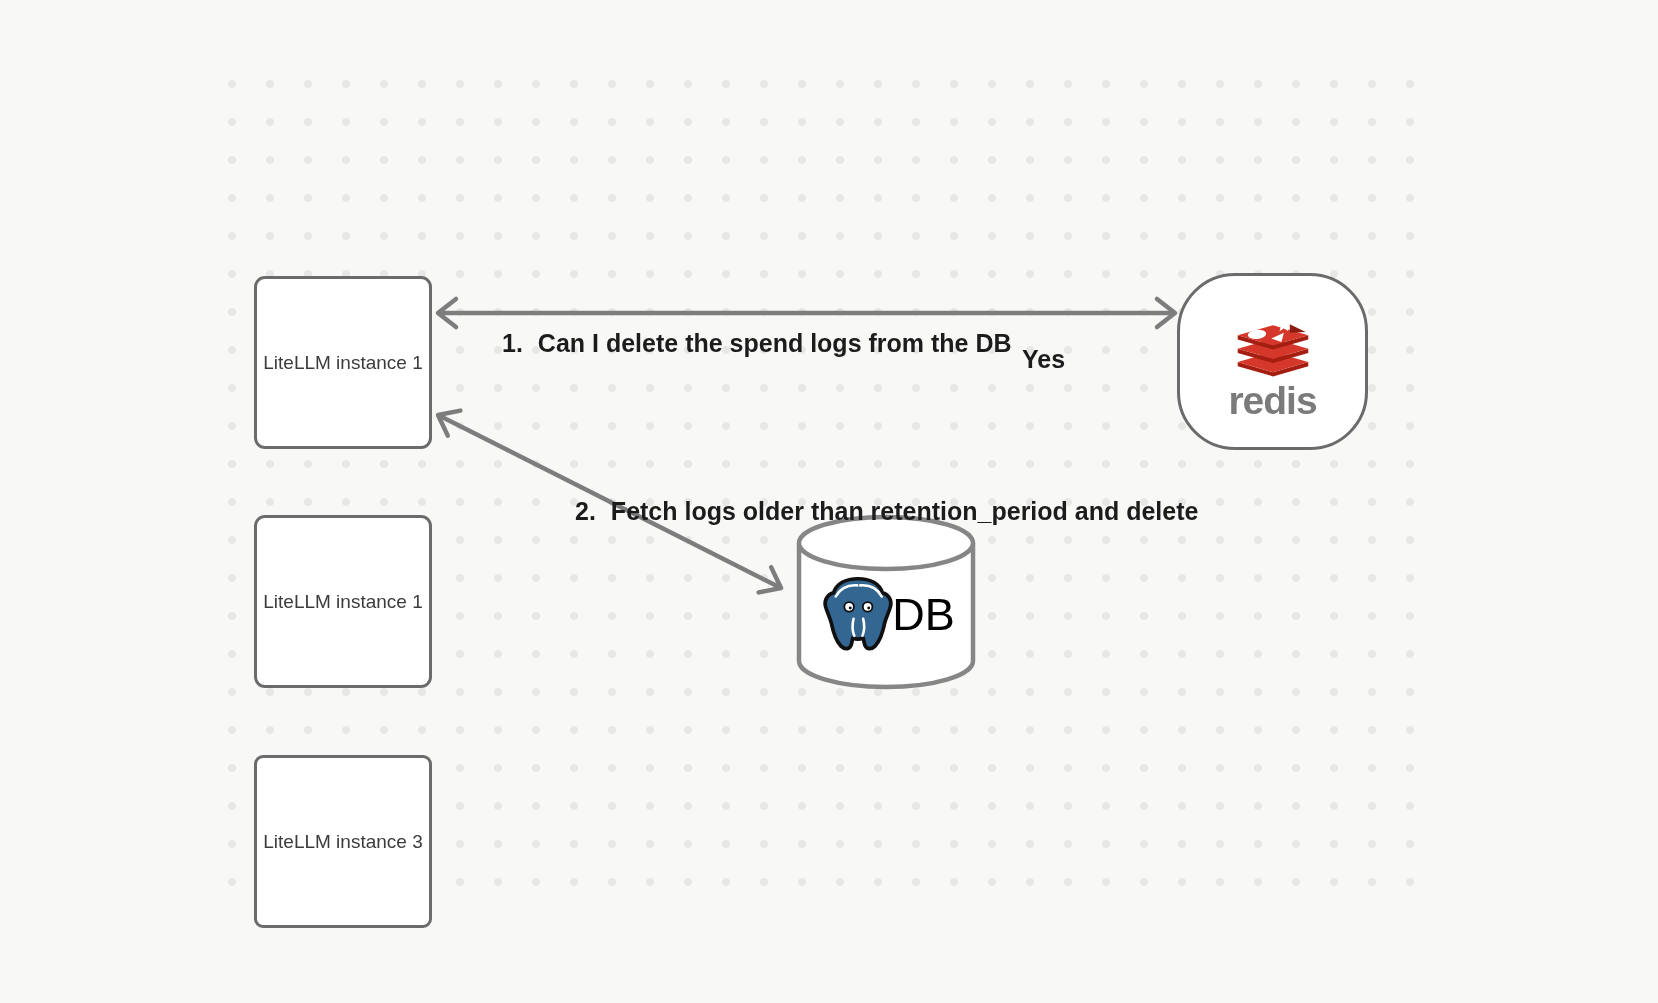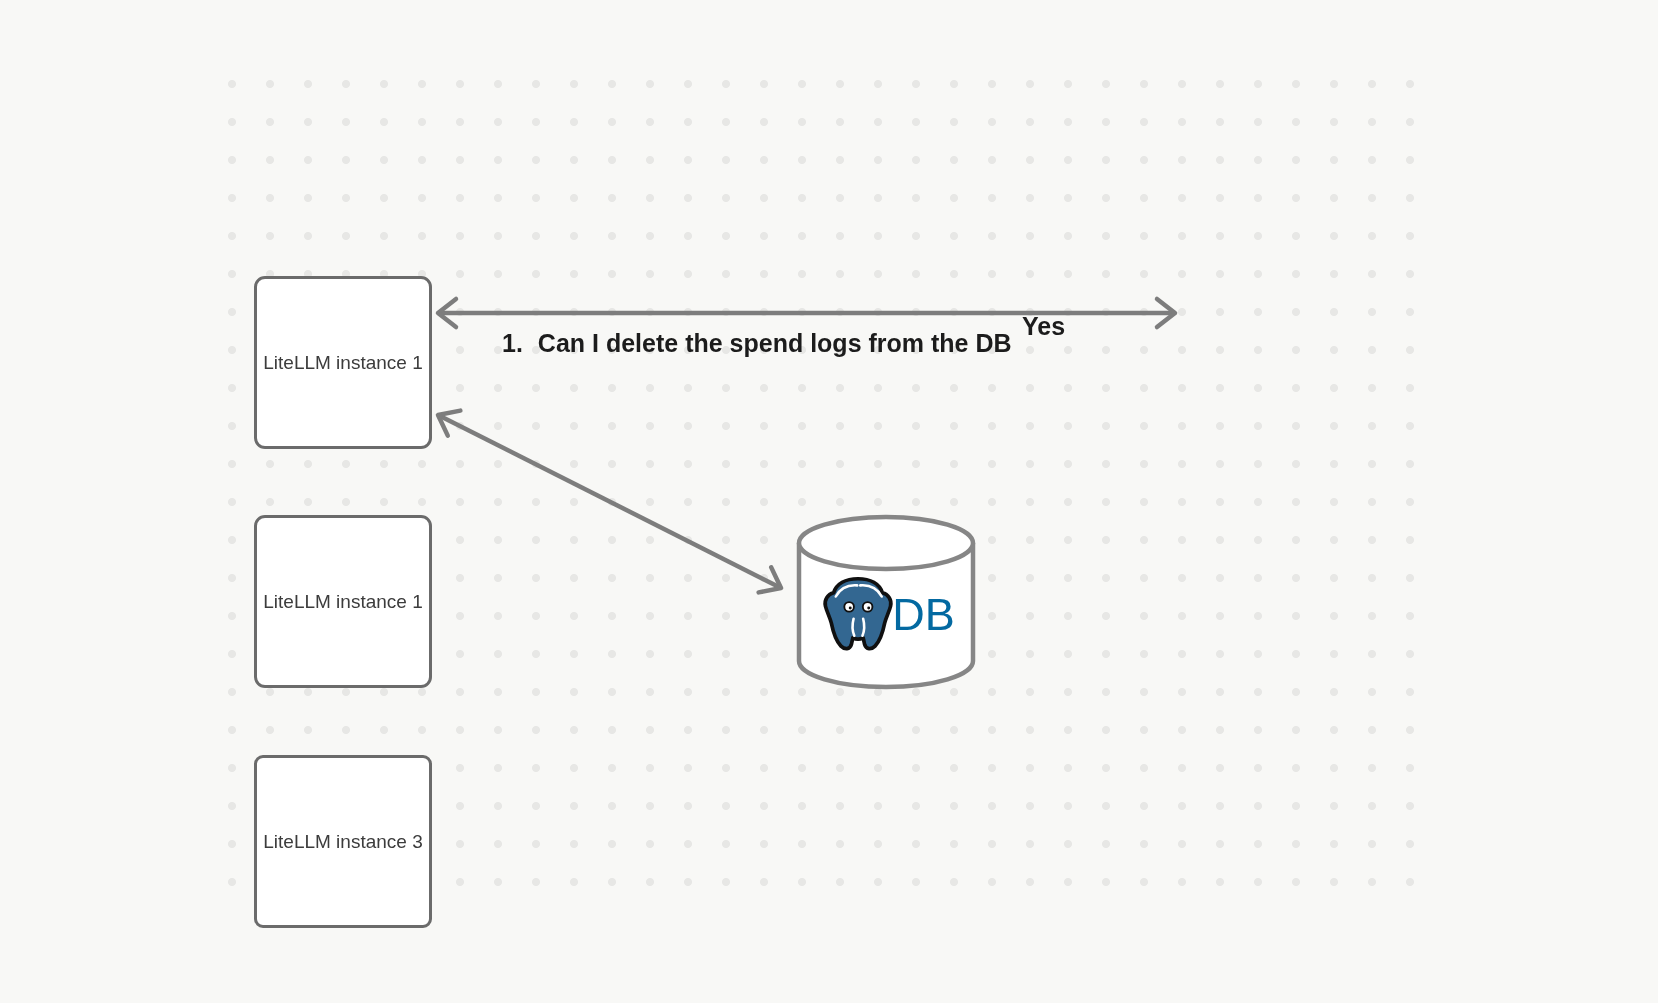--- a/index.html
+++ b/index.html
@@ -29,27 +29,27 @@
   }
   .redis-word{
     font-size:39px;font-weight:bold;color:#7b7b7b;letter-spacing:-1px;
     line-height:1;margin-top:-3px;
   }
   .cyl{position:absolute;left:792px;top:513px;}
   .db-content{
     position:absolute;left:799px;top:560px;width:178px;height:110px;
     display:flex;align-items:center;justify-content:center;
   }
-  .db-label{font-size:45px;color:#0369a1;margin-left:-3px;letter-spacing:0;}
+  .db-label{font-size:45px;color:#000000;margin-left:-3px;letter-spacing:0;}
   .edge-label{
     position:absolute;font-size:25px;font-weight:bold;color:#1c1c1c;white-space:nowrap;margin-top:48px;
   }
   .edge-label .gap{margin-left:15px;}
   .label1{left:502px;top:281px;}
-  .label-yes{left:1022px;top:264px;}
+  .label-yes{left:1022px;top:297px;}
   .label2{left:575px;top:449px;}
 </style>
 </head>
 <body>
 
 <div class="canvas">
 
   <div class="dots"></div>
 
   <svg class="arrows" viewBox="0 0 1658 1003">
@@ -65,20 +65,39 @@
   <div class="node box box1">
     <span class="node-label">LiteLLM instance 1</span>
   </div>
   <div class="node box box2">
     <span class="node-label">LiteLLM instance 1</span>
   </div>
   <div class="node box box3">
     <span class="node-label">LiteLLM instance 3</span>
   </div>
 
+  <div class="node redis-node">
+    <svg width="84" height="74" viewBox="0 -8 100 80">
+
+      <polygon points="8,50 50,62 92,50 92,55 50,67 8,55" fill="#a41e11"></polygon>
+      <polygon points="50,38 92,50 50,62 8,50" fill="#d5382b"></polygon>
+
+      <polygon points="8,34 50,46 92,34 92,39 50,51 8,39" fill="#a41e11"></polygon>
+      <polygon points="50,22 92,34 50,46 8,34" fill="#d5382b"></polygon>
+
+      <polygon points="8,18 50,30 92,18 92,23 50,35 8,23" fill="#a41e11"></polygon>
+      <polygon points="50,6 92,18 50,30 8,18" fill="#d5382b"></polygon>
+
+      <ellipse cx="31" cy="17" rx="11" ry="5.5" fill="#ffffff" transform="rotate(-6 31 17)"></ellipse>
+      <polygon points="63,-3 65.2,2.9 71.6,3.2 66.6,7.2 68.3,13.3 63,9.8 57.7,13.3 59.4,7.2 54.4,3.2 60.8,2.9" fill="#ffffff"></polygon>
+      <polygon points="48,22 63,15 60,26" fill="#ffffff"></polygon>
+      <polygon points="70,5 89,14 70,15" fill="#8c1d10"></polygon>
+    </svg>
+    <span class="redis-word">redis</span>
+  </div>
 
   <svg class="cyl" width="188" height="180" viewBox="0 0 188 180">
     <path d="M7,30 L7,148 A87,26 0 0 0 181,148 L181,30" fill="#ffffff" stroke="#868686" stroke-width="4.5"></path>
     <ellipse cx="94" cy="30" rx="87" ry="26" fill="#ffffff" stroke="#868686" stroke-width="4.5"></ellipse>
   </svg>
   <div class="db-content">
     <svg width="74" height="80" viewBox="0 0 100 106">
       <path d="M50,4 C33,4 21,11 17,23 C9,25 4,33 6,41 C8,49 12,56 14,64
                C16,74 19,87 27,95 C32,100 39,100 41,93 L43,84
                C47,86 53,86 57,84 L59,93 C61,100 68,100 73,95
@@ -93,14 +112,17 @@
       <path d="M44,58 C42,66 42,74 45,81" fill="none" stroke="#ffffff" stroke-width="3.5" stroke-linecap="round"></path>
       <path d="M57,58 C59,66 59,74 56,81" fill="none" stroke="#ffffff" stroke-width="3.5" stroke-linecap="round"></path>
     </svg>
     <span class="db-label">DB</span>
   </div>
 
   <div class="edge-label label1">
     <span>1.</span><span class="gap">Can I delete the spend logs from the DB</span>
   </div>
   <div class="edge-label label-yes">Yes</div>
+  <div class="edge-label label2">
+    <span>2.</span><span class="gap">Fetch logs older than retention_period and delete</span>
+  </div>
 
 </div>
 
 </body></html>

